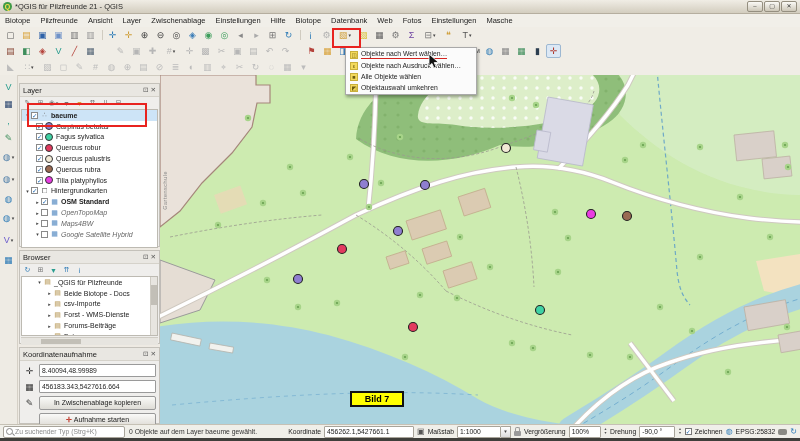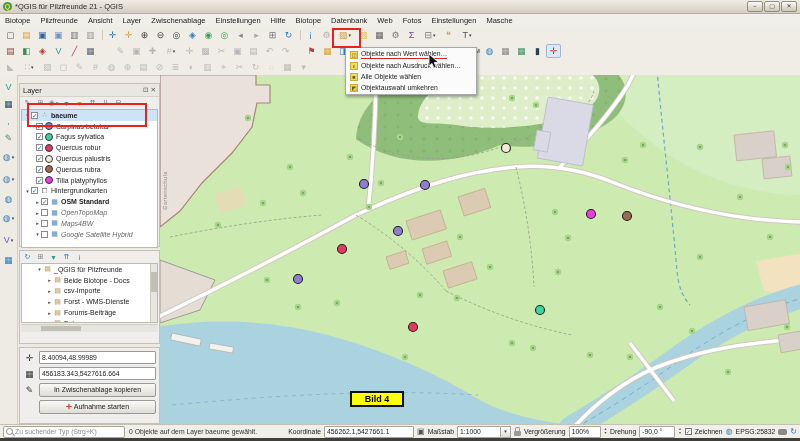--- a/index.html
+++ b/index.html
@@ -401,21 +401,21 @@
           <circle cx="138" cy="204" r="4.5" fill="#8f7ed0" stroke="#222" stroke-width="1.1"></circle>
           <circle cx="182" cy="174" r="4.5" fill="#e23a5f" stroke="#222" stroke-width="1.1"></circle>
           <circle cx="253" cy="252" r="4.5" fill="#e23a5f" stroke="#222" stroke-width="1.1"></circle>
           <circle cx="346" cy="73" r="4.5" fill="#f1ead6" stroke="#222" stroke-width="1.1"></circle>
           <circle cx="431" cy="139" r="4.5" fill="#ea3ce2" stroke="#222" stroke-width="1.1"></circle>
           <circle cx="467" cy="141" r="4.5" fill="#9a6a52" stroke="#222" stroke-width="1.1"></circle>
           <circle cx="380" cy="235" r="4.5" fill="#3fd2a4" stroke="#222" stroke-width="1.1"></circle>
         </g>
     </svg>
     <div class="arealabel">Gartenschule</div>
-    <div class="bild">Bild 4</div>
+    <div class="bild">Bild 7</div>
   </div>
 
   <div class="panel" style="top:83px;height:164px;">
     <div class="panel-h">
       <span>Layer</span>
       <span class="ph-icons">
         <span>⊡</span>
         <span>✕</span>
       </span>
     </div>
@@ -493,20 +493,27 @@
         <div class="trow indent2">
           <span class="exp">▾</span>
           <span class="chk"></span>
           <span class="licon" style="color: rgb(91, 142, 196);">▦</span>
           <span class="lbl ital">Google Satellite Hybrid</span>
         </div>
       </div>
   </div>
 
   <div class="panel" style="top:250px;height:94px;">
+    <div class="panel-h">
+      <span>Browser</span>
+      <span class="ph-icons">
+        <span>⊡</span>
+        <span>✕</span>
+      </span>
+    </div>
     <div class="panel-tb" id="browser-tb">
         <span class="tbi" style="color: rgb(45, 123, 182);">↻</span>
         <span class="tbi" style="color: rgb(119, 119, 119);">⊞</span>
         <span class="tbi" style="color: rgb(42, 157, 143);">▼</span>
         <span class="tbi" style="color: rgb(45, 123, 182);">⇈</span>
         <span class="tbi" style="color: rgb(45, 123, 182);">ℹ</span>
       </div>
     <div class="tree" id="browser-tree" style="height:58px;">
       <div class="vscroll">
           <div class="thumb"></div>
@@ -541,20 +548,27 @@
           <span class="licon" style="color: rgb(185, 154, 91);">▤</span>
           <span class="lbl">Fotos</span>
         </div>
       </div>
     <div class="hscroll">
         <div class="thumb"></div>
       </div>
   </div>
 
   <div class="panel" style="top:347px;height:77px;">
+    <div class="panel-h">
+      <span>Koordinatenaufnahme</span>
+      <span class="ph-icons">
+        <span>⊡</span>
+        <span>✕</span>
+      </span>
+    </div>
     <div class="crow">
       <span class="cicon">✛</span>
       <span class="cfield">8.40094,48.99989</span>
     </div>
     <div class="crow">
       <span class="cicon">▦</span>
       <span class="cfield">456183.343,5427616.664</span>
     </div>
     <div class="crow">
       <span class="cicon">✎</span>

